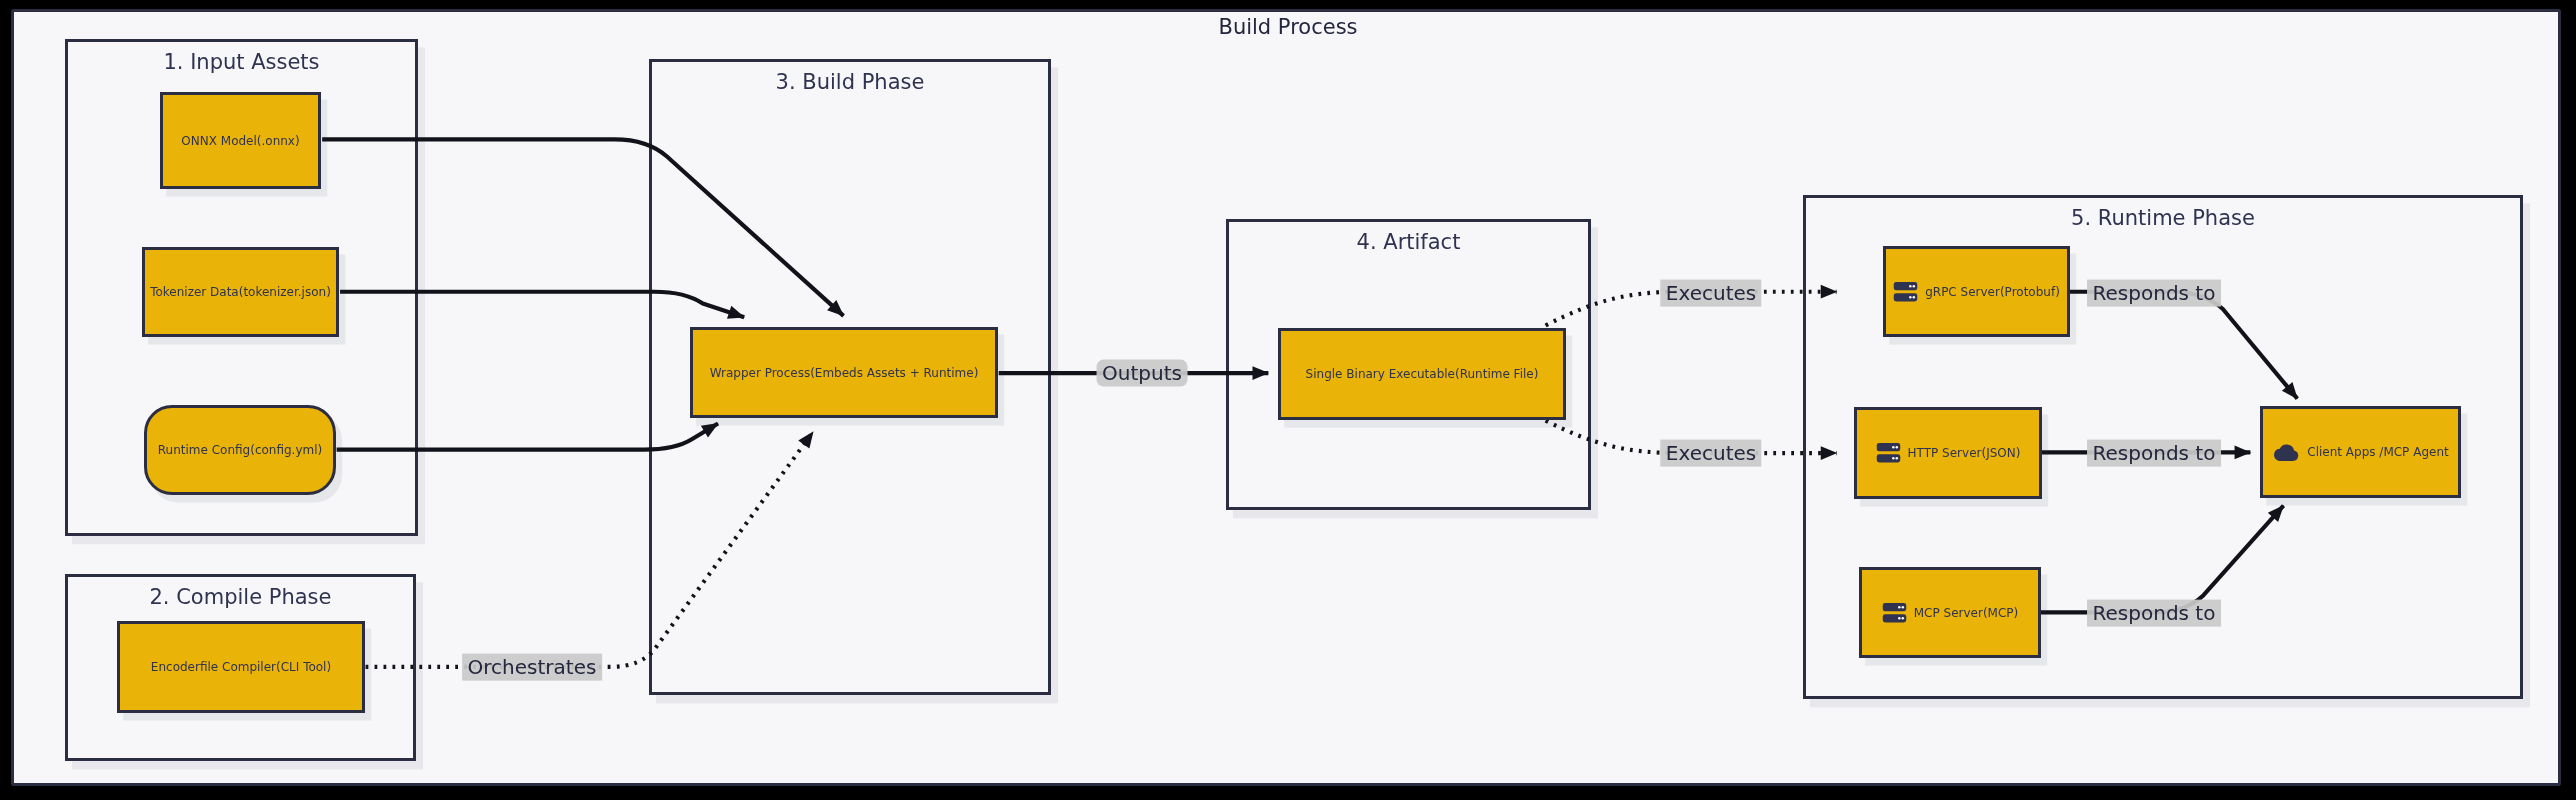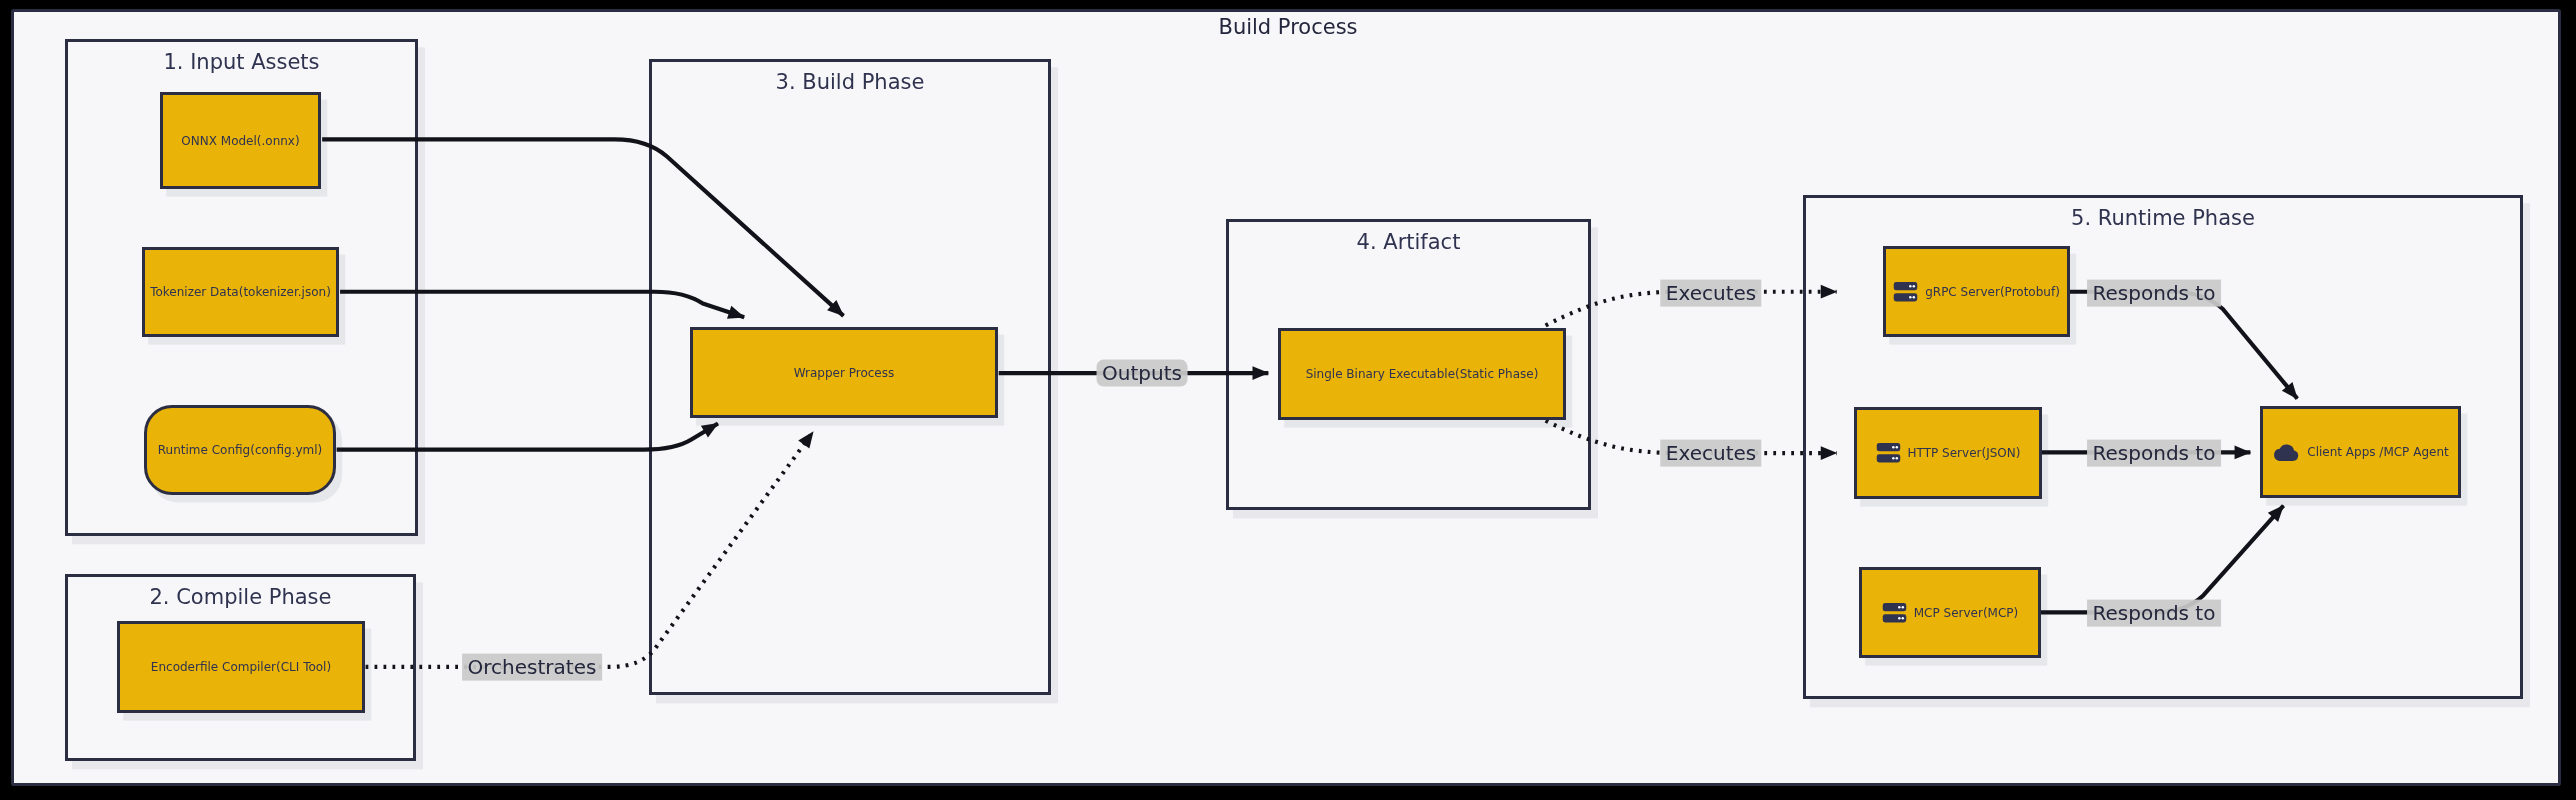--- a/index.html
+++ b/index.html
@@ -135,28 +135,31 @@
     </div>
   <div class="nline">
       <span>(CLI Tool)</span>
     </div>
 </div>
 
 <div class="node" style="left:690px;top:327px;width:308px;height:91px;">
   <div class="nline">
       <span>Wrapper Process</span>
     </div>
+  <div class="nline">
+      <span>(Embeds Assets + Runtime)</span>
+    </div>
 </div>
 
 <div class="node" style="left:1278px;top:328px;width:288px;height:92px;">
   <div class="nline">
       <span>Single Binary Executable</span>
     </div>
   <div class="nline">
-      <span>(Static Phase)</span>
+      <span>(Runtime File)</span>
     </div>
 </div>
 
 <div class="node" style="left:1855px;top:246px;width:187px;height:91px;margin-left:28px;">
   <div class="nline">
     <span class="icon">
       <svg width="25" height="23.5" viewBox="0 0 36 34">
         <rect x="1" y="3" width="34" height="12" rx="3.5" fill="#2f3350"></rect>
         <rect x="1" y="19" width="34" height="12" rx="3.5" fill="#2f3350"></rect>
         <circle cx="25" cy="9" r="1.8" fill="#ffffff"></circle>

